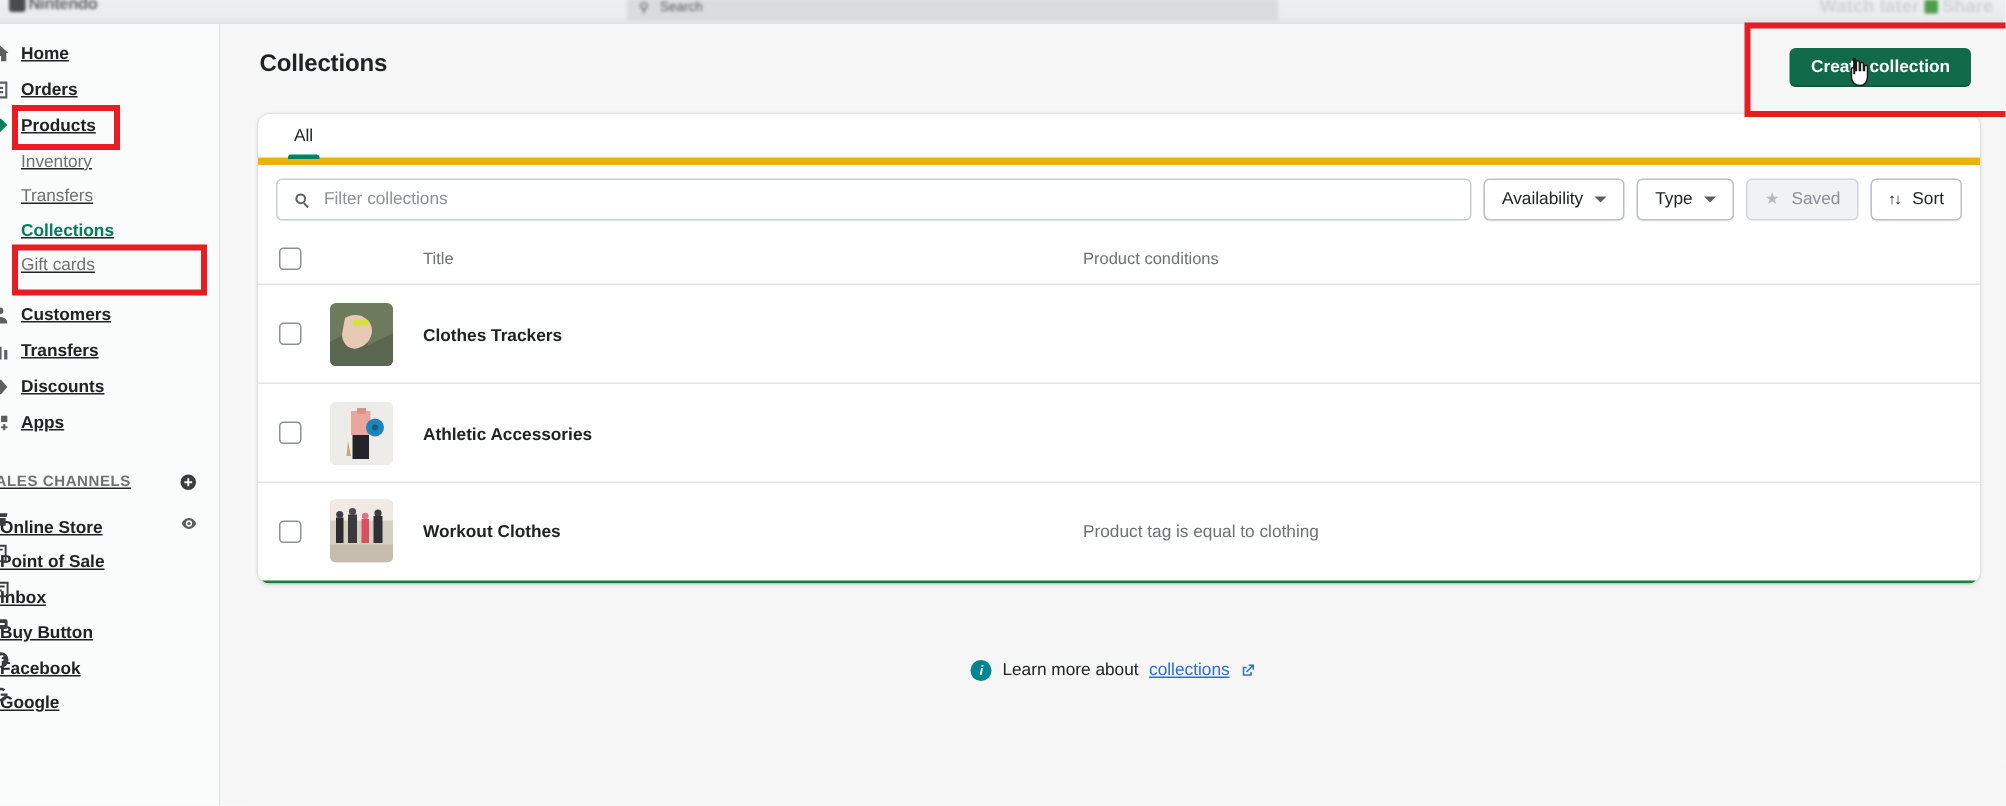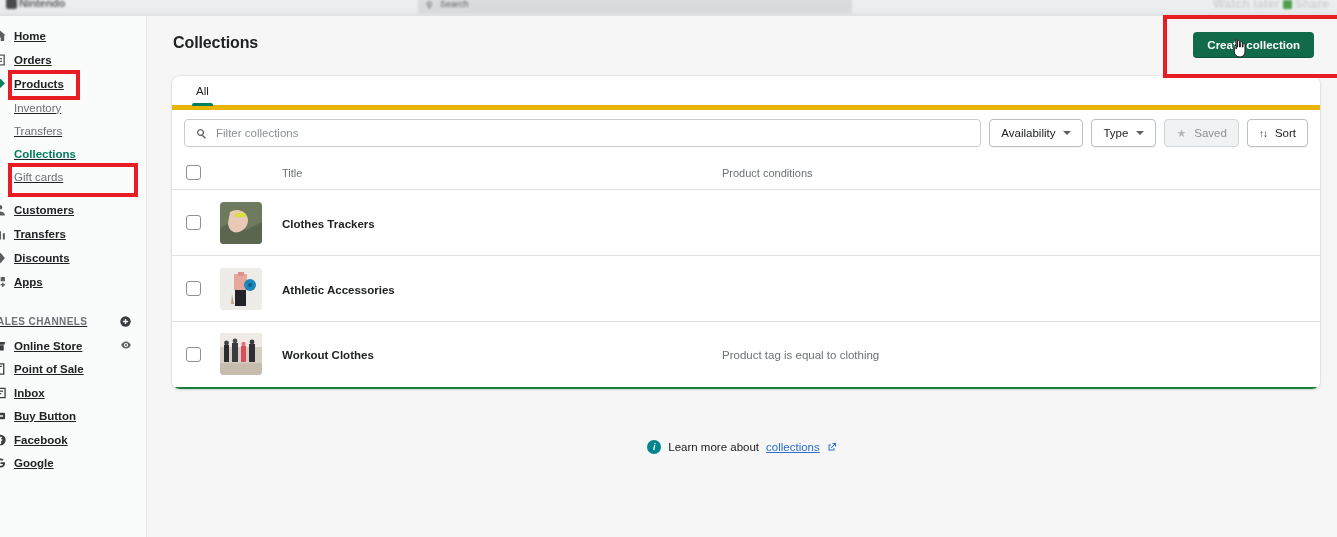--- a/index.html
+++ b/index.html
@@ -78,22 +78,22 @@
     height: 26px; padding-left: 0px; padding-right: 14px;
     font-size: 10px; color: #6d7175; font-weight: 600; letter-spacing: .4px;
     white-space: nowrap;
   }
   .section-head .sh-label { margin-left: -10px; }
   .section-head .sh-plus {
     width: 14px; height: 14px; display:flex; align-items:center; justify-content:center;
   }
 
   .chan-item {
-    position: relative; display: flex; align-items: center; justify-content: space-between;
-    height: 23.5px; padding-left: 14px; padding-right: 14px;
+    position: relative; display: flex; align-items: flex-end; justify-content: space-between;
+    height: 23.5px; padding-right: 14px;
     font-size: 11.5px; color: #202223; font-weight: 600; white-space: nowrap;
   }
   .chan-item .cicon {
     position: absolute; left: -6px; top: 50%; transform: translateY(-50%);
     width: 13px; height: 13px;
   }
   .chan-item .cicon svg { width: 13px; height: 13px; fill: #3b3e41; }
   .chan-item .eye svg { width: 12px; height: 12px; fill: #5c5f62; }
 
   

